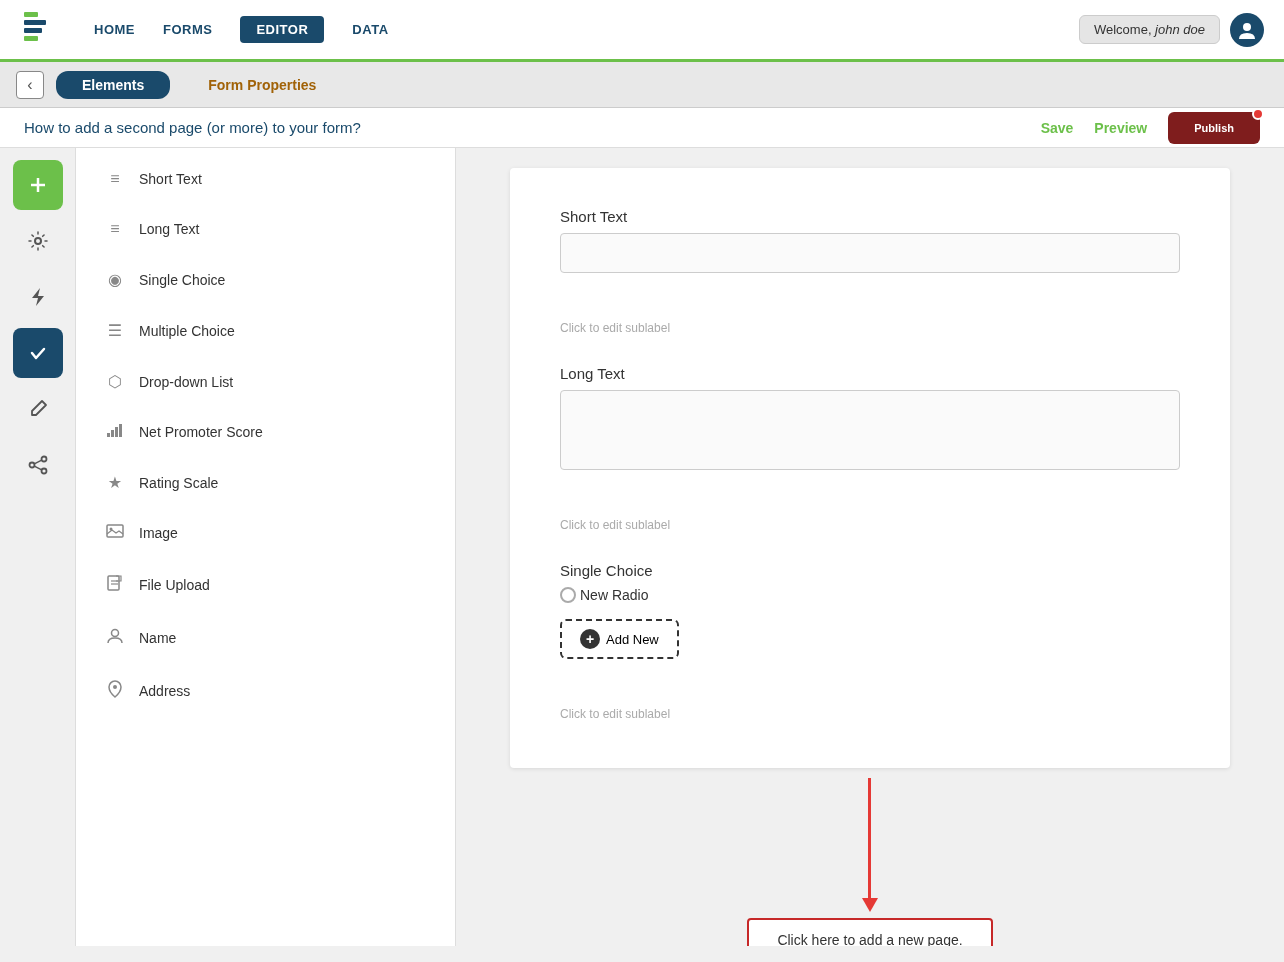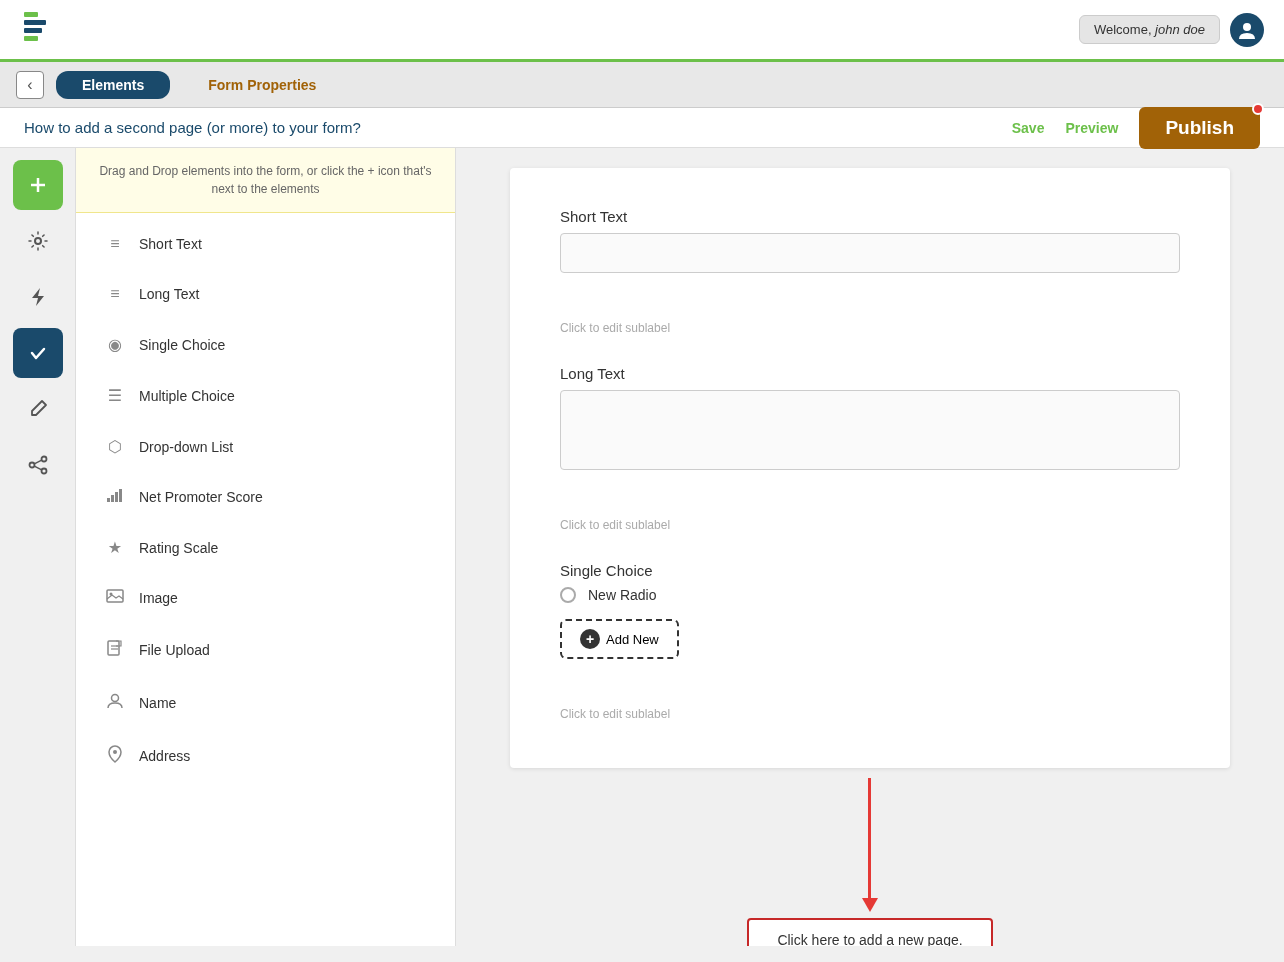--- a/index.html
+++ b/index.html
@@ -58,22 +58,22 @@
       height: 40px; padding: 0 24px;
       border-bottom: 1px solid #ddd;
     }
     .form-question {
       font-size: 15px; color: #1a4a6b; font-weight: 400;
       flex: 1;
     }
     .toolbar-actions { display: flex; align-items: center; gap: 21px; }
     .action-link { font-size: 14px; color: #6cc04a; font-weight: 600; cursor: pointer; text-decoration: none; }
     .publish-btn {
-      background: #a16207; color: #fff; border: none;
-      padding: 10px 26px; border-radius: 6px; font-size: 19px;
+      background: #7f1d1d; color: #fff; border: none;
+      padding: 10px 26px; border-radius: 6px; font-size: 11px;
       font-weight: 700; cursor: pointer; position: relative;
     }
     .publish-dot {
       position: absolute; top: -4px; right: -4px;
       width: 12px; height: 12px; background: #e53935;
       border-radius: 50%; border: 2px solid #fff;
     }
 
     
     .main-layout { display: flex; height: calc(962px - 62px - 46px - 56px); }
@@ -137,21 +137,21 @@
       width: 100%; height: 40px; border: 1px solid #ccc;
       border-radius: 4px; background: #fafafa;
     }
     .field-input-long {
       width: 100%; height: 80px; border: 1px solid #ccc;
       border-radius: 4px; background: #fafafa;
     }
     .field-sublabel { font-size: 12px; color: #aaa; margin-top: 40px; }
 
     
-    .radio-option { display: flex; align-items: center; gap: 12px; font-size: 14px; color: #333; }
+    .radio-option { display: flex; align-items: center; gap: 4px; font-size: 14px; color: #333; }
     .radio-circle {
       width: 16px; height: 16px; border-radius: 50%;
       border: 2px solid #aaa; background: #fff;
     }
     .add-new-btn {
       border: 2px dashed #333; background: transparent;
       border-radius: 6px; padding: 8px 18px; font-size: 13px;
       cursor: pointer; display: flex; align-items: center; gap: 6px;
       width: fit-content; margin-top: 8px;
     }
@@ -189,20 +189,26 @@
 
 <nav class="top-nav">
   <div class="logo">
     <svg width="44" height="44" viewBox="0 0 44 44">
       <rect x="4" y="4" width="14" height="5" fill="#6cc04a" rx="1"></rect>
       <rect x="4" y="12" width="22" height="5" fill="#1a4a6b" rx="1"></rect>
       <rect x="4" y="20" width="18" height="5" fill="#1a4a6b" rx="1"></rect>
       <rect x="4" y="28" width="14" height="5" fill="#6cc04a" rx="1"></rect>
     </svg>
   </div>
+  <div class="nav-links">
+    <a class="nav-link">HOME</a>
+    <a class="nav-link">FORMS</a>
+    <a class="nav-link active">EDITOR</a>
+    <a class="nav-link">DATA</a>
+  </div>
   <div class="nav-right">
     <div class="welcome-box">
       <span>Welcome, </span><em>john doe</em>
     </div>
     <div class="user-avatar">
       <svg width="22" height="22" viewBox="0 0 22 22" fill="white">
         <circle cx="11" cy="8" r="4"></circle>
         <path d="M3 20 Q3 14 11 14 Q19 14 19 20Z"></path>
       </svg>
     </div>
@@ -262,21 +268,20 @@
         <circle cx="17" cy="5" r="2.5" fill="none" stroke="#555" stroke-width="1.8"></circle>
         <circle cx="5" cy="11" r="2.5" fill="none" stroke="#555" stroke-width="1.8"></circle>
         <circle cx="17" cy="17" r="2.5" fill="none" stroke="#555" stroke-width="1.8"></circle>
         <line x1="7.3" y1="9.8" x2="14.7" y2="6.2" stroke="#555" stroke-width="1.5"></line>
         <line x1="7.3" y1="12.2" x2="14.7" y2="15.8" stroke="#555" stroke-width="1.5"></line>
       </svg>
     </button>
   </div>
 
   <div class="elements-panel">
-    <div class="elements-hint">Drag and Drop elements into the form, or click the + icon that's next to the elements</div>
     <div class="elements-list">
 
       <div class="element-item">
         <span class="element-icon">≡</span>
         <span>Short Text</span>
       </div>
       <div class="element-item">
         <span class="element-icon">≡</span>
         <span>Long Text</span>
       </div>

